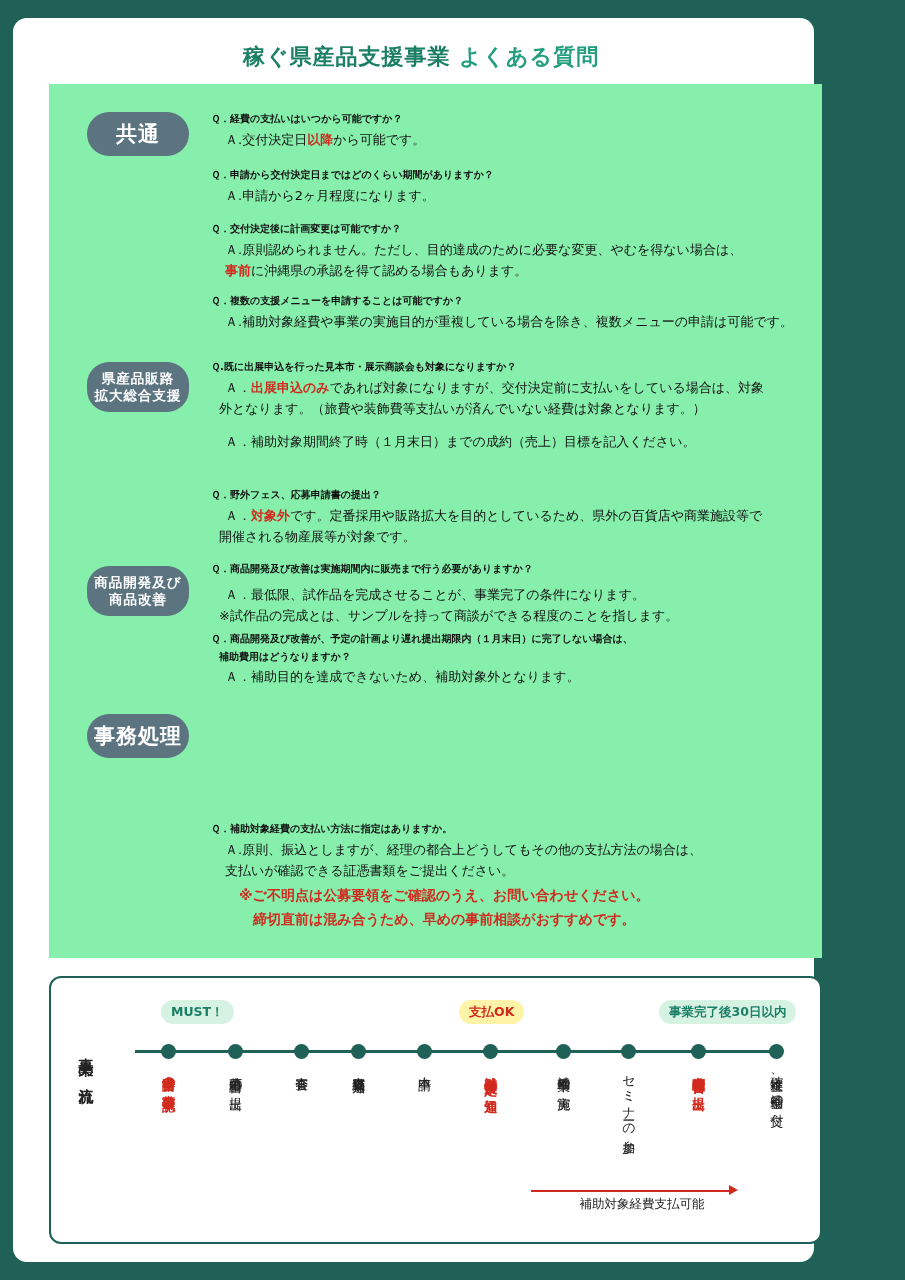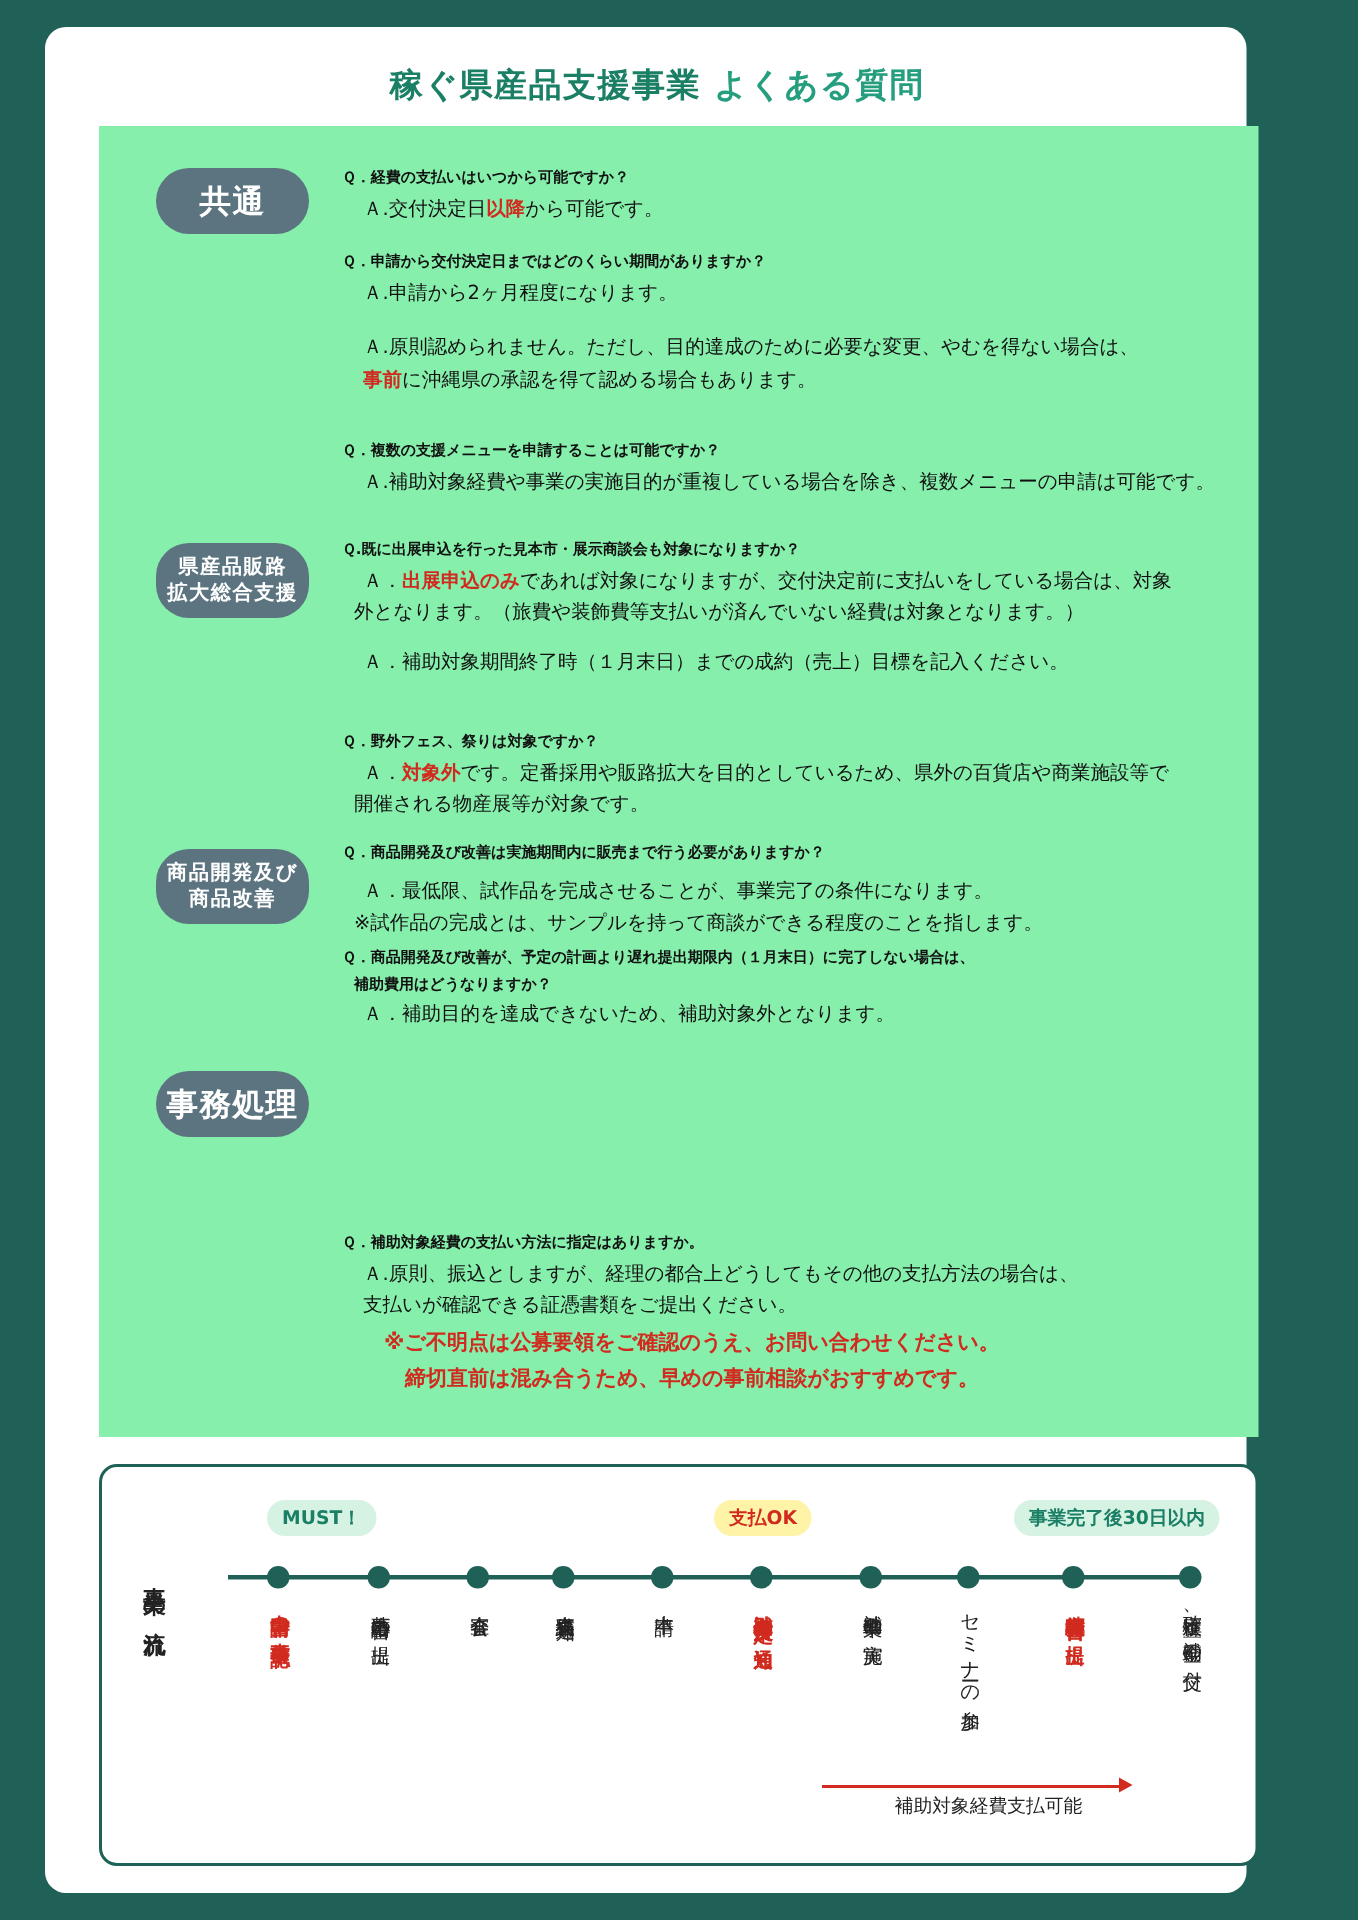--- a/index.html
+++ b/index.html
@@ -5,21 +5,21 @@
   * { box-sizing: border-box; }
   html, body { margin:0; padding:0; }
   body {
     width: 905px; height: 1280px;
     background: #1f6156;
     font-family: "DejaVu Sans", "Liberation Sans", sans-serif;
     overflow: hidden;
   }
   .page {
     position: absolute;
-    left: 30px; top: 18px;
+    left: 13px; top: 18px;
     width: 801px; height: 1244px;
     background: #ffffff;
     border-radius: 14px;
     padding-left: 15px;
   }
   .title {
     text-align: center;
     padding-top: 24px;
     font-size: 22px;
     font-weight: bold;
@@ -186,41 +186,42 @@
         <div class="q">Ｑ．経費の支払いはいつから可能ですか？</div>
         <div class="a"><span>Ａ.交付決定日</span><span class="red">以降</span><span>から可能です。</span></div>
       </div>
 
       <div class="qa-block" style="top:84px;">
         <div class="q">Ｑ．申請から交付決定日まではどのくらい期間がありますか？</div>
         <div class="a">Ａ.申請から2ヶ月程度になります。</div>
       </div>
 
       <div class="qa-block" style="top:138px;">
+        <div class="q">Ｑ．交付決定後に計画変更は可能ですか？</div>
         <div class="a">Ａ.原則認められません。ただし、目的達成のために必要な変更、やむを得ない場合は、</div>
         <div class="a"><span class="red">事前</span><span>に沖縄県の承認を得て認める場合もあります。</span></div>
       </div>
 
       <div class="qa-block" style="top:210px;">
         <div class="q">Ｑ．複数の支援メニューを申請することは可能ですか？</div>
         <div class="a">Ａ.補助対象経費や事業の実施目的が重複している場合を除き、複数メニューの申請は可能です。</div>
       </div>
 
       <div class="qa-block" style="top:276px;">
         <div class="q">Ｑ.既に出展申込を行った見本市・展示商談会も対象になりますか？</div>
         <div class="a"><span>Ａ．</span><span class="red">出展申込のみ</span><span>であれば対象になりますが、交付決定前に支払いをしている場合は、対象</span></div>
         <div class="a noindent">外となります。（旅費や装飾費等支払いが済んでいない経費は対象となります。）</div>
       </div>
 
       <div class="qa-block" style="top:348px;">
         <div class="a">Ａ．補助対象期間終了時（１月末日）までの成約（売上）目標を記入ください。</div>
       </div>
 
       <div class="qa-block" style="top:404px;">
-        <div class="q">Ｑ．野外フェス、祭りは対象ですか？</div>
+        <div class="q">Ｑ．野外フェス、応募申請書の提出？</div>
         <div class="a"><span>Ａ．</span><span class="red">対象外</span><span>です。定番採用や販路拡大を目的としているため、県外の百貨店や商業施設等で</span></div>
         <div class="a noindent">開催される物産展等が対象です。</div>
       </div>
 
       <div class="qa-block" style="top:478px;">
         <div class="q">Ｑ．商品開発及び改善は実施期間内に販売まで行う必要がありますか？</div>
         <div class="a" style="margin-top:8px;">Ａ．最低限、試作品を完成させることが、事業完了の条件になります。</div>
         <div class="a noindent">※試作品の完成とは、サンプルを持って商談ができる程度のことを指します。</div>
       </div>
 

